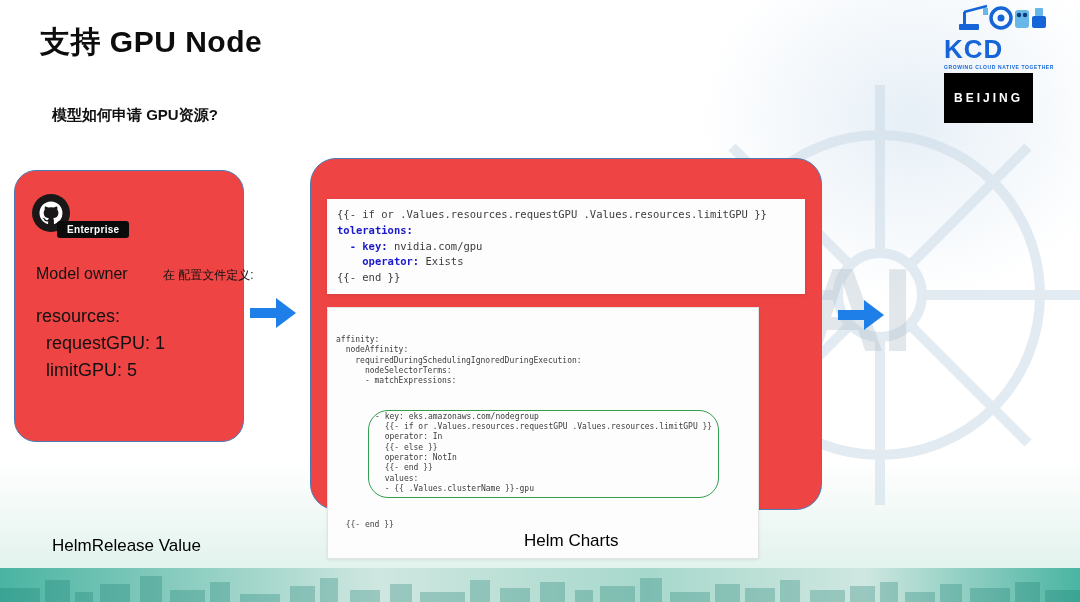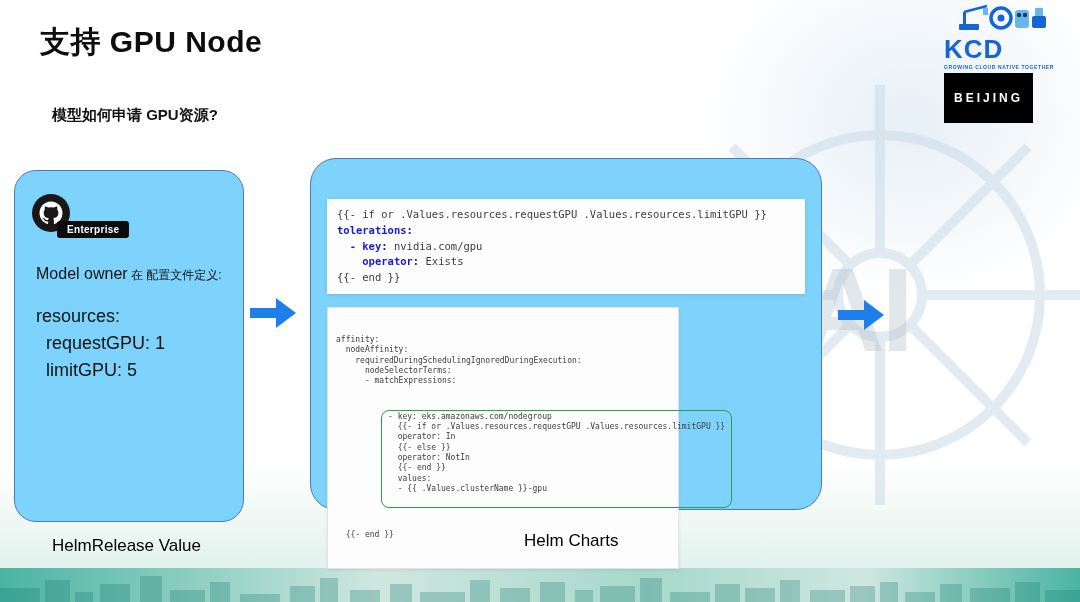--- a/index.html
+++ b/index.html
@@ -39,48 +39,48 @@
 
   
   .kcd { position:absolute; right:18px; top:0; width:118px; z-index:2; }
   .kcd-art { height:36px; display:flex; align-items:flex-end; justify-content:center; }
   .kcd-brand { font-size:26px; font-weight:800; color:#1565d8; letter-spacing:1px; line-height:1; }
   .kcd-tagline { font-size:5px; font-weight:700; color:#1565d8; letter-spacing:.6px; margin-top:2px; }
   .kcd-location { display:inline-block; margin-top:3px; background:#000; color:#fff;
     font-size:12px; font-weight:700; letter-spacing:3px; padding:18px 10px; }
 
   
-  .panel { position:absolute; background:#7dd3fc; border:1.5px solid #4b7bb5; z-index:2; }
-  .panel-left { left:14px; top:170px; width:230px; height:352px; border-radius:22px; }
+  .panel { position:absolute; background:#ef4444; border:1.5px solid #4b7bb5; z-index:2; }
+  .panel-left { left:14px; top:170px; width:230px; height:272px; border-radius:22px; }
   .panel-mid  { left:310px; top:158px; width:512px; height:352px; border-radius:26px; }
 
   .octocat { position:absolute; left:16px; top:22px; }
   .enterprise-badge { position:absolute; left:42px; top:50px; background:#0b0b0b; color:#fff;
     font-size:10px; font-weight:600; padding:3px 10px; border-radius:3px; letter-spacing:.3px; }
   .owner-line { position:absolute; left:21px; top:94px; color:#111; white-space:nowrap; }
   .owner-en { font-size:16px;text-align:center; }
-  .owner-zh { font-size:12px; }
+  .owner-zh { font-size:12px;margin-left:32px; }
   .left-code { position:absolute; left:21px; top:132px; font-size:18px; line-height:1.5;
     color:#111; white-space:pre; font-family:"Liberation Sans", sans-serif; }
 
   .caption { position:absolute; z-index:2; font-size:17px; font-weight:500; color:#000; }
   .caption-left { left:52px; top:536px; }
   .caption-mid  { left:524px; top:531px; }
 
   
   .code-card { position:absolute; background:#fdfdfd; box-shadow:0 1px 4px rgba(0,0,0,.12);
     white-space:pre; font-family:"DejaVu Sans Mono", monospace; color:#3c3c3c; }
   .code-tolerations { left:16px; top:40px; width:478px; padding:8px 10px;
     font-size:10.5px; line-height:1.5; }
-  .code-affinity { left:16px; top:148px; width:352px; padding:6px 8px;
+  .code-affinity { left:16px; top:148px; width:432px; padding:6px 8px;
     font-size:8px; line-height:1.3; border:1px solid #e3e3e3; box-shadow:0 1px 3px rgba(0,0,0,.08); }
   .code-line { white-space:pre; }
   .kw { color:#1a1acc; font-weight:700; }
-  .green-box { margin:2px 0 2px 45px; padding:1px 6px 12px; width:fit-content;
-    border:1.5px solid #2f9e4f; border-radius:8px; }
+  .green-box { margin:2px 0 2px 32px; padding:1px 6px 2px; width:fit-content;
+    border:1.5px solid #2f9e4f; border-radius:20px; }
 
   
   .flow-arrow { position:absolute; z-index:2; }
   .arrow-1 { left:250px; top:297px; }
   .arrow-2 { left:838px; top:299px; }
 
   
   .result-note { position:absolute; left:893px; top:285px; z-index:2;
     font-size:20px; font-weight:600; color:#0d0d0d; line-height:1.5; white-space:nowrap; }
 </style>

